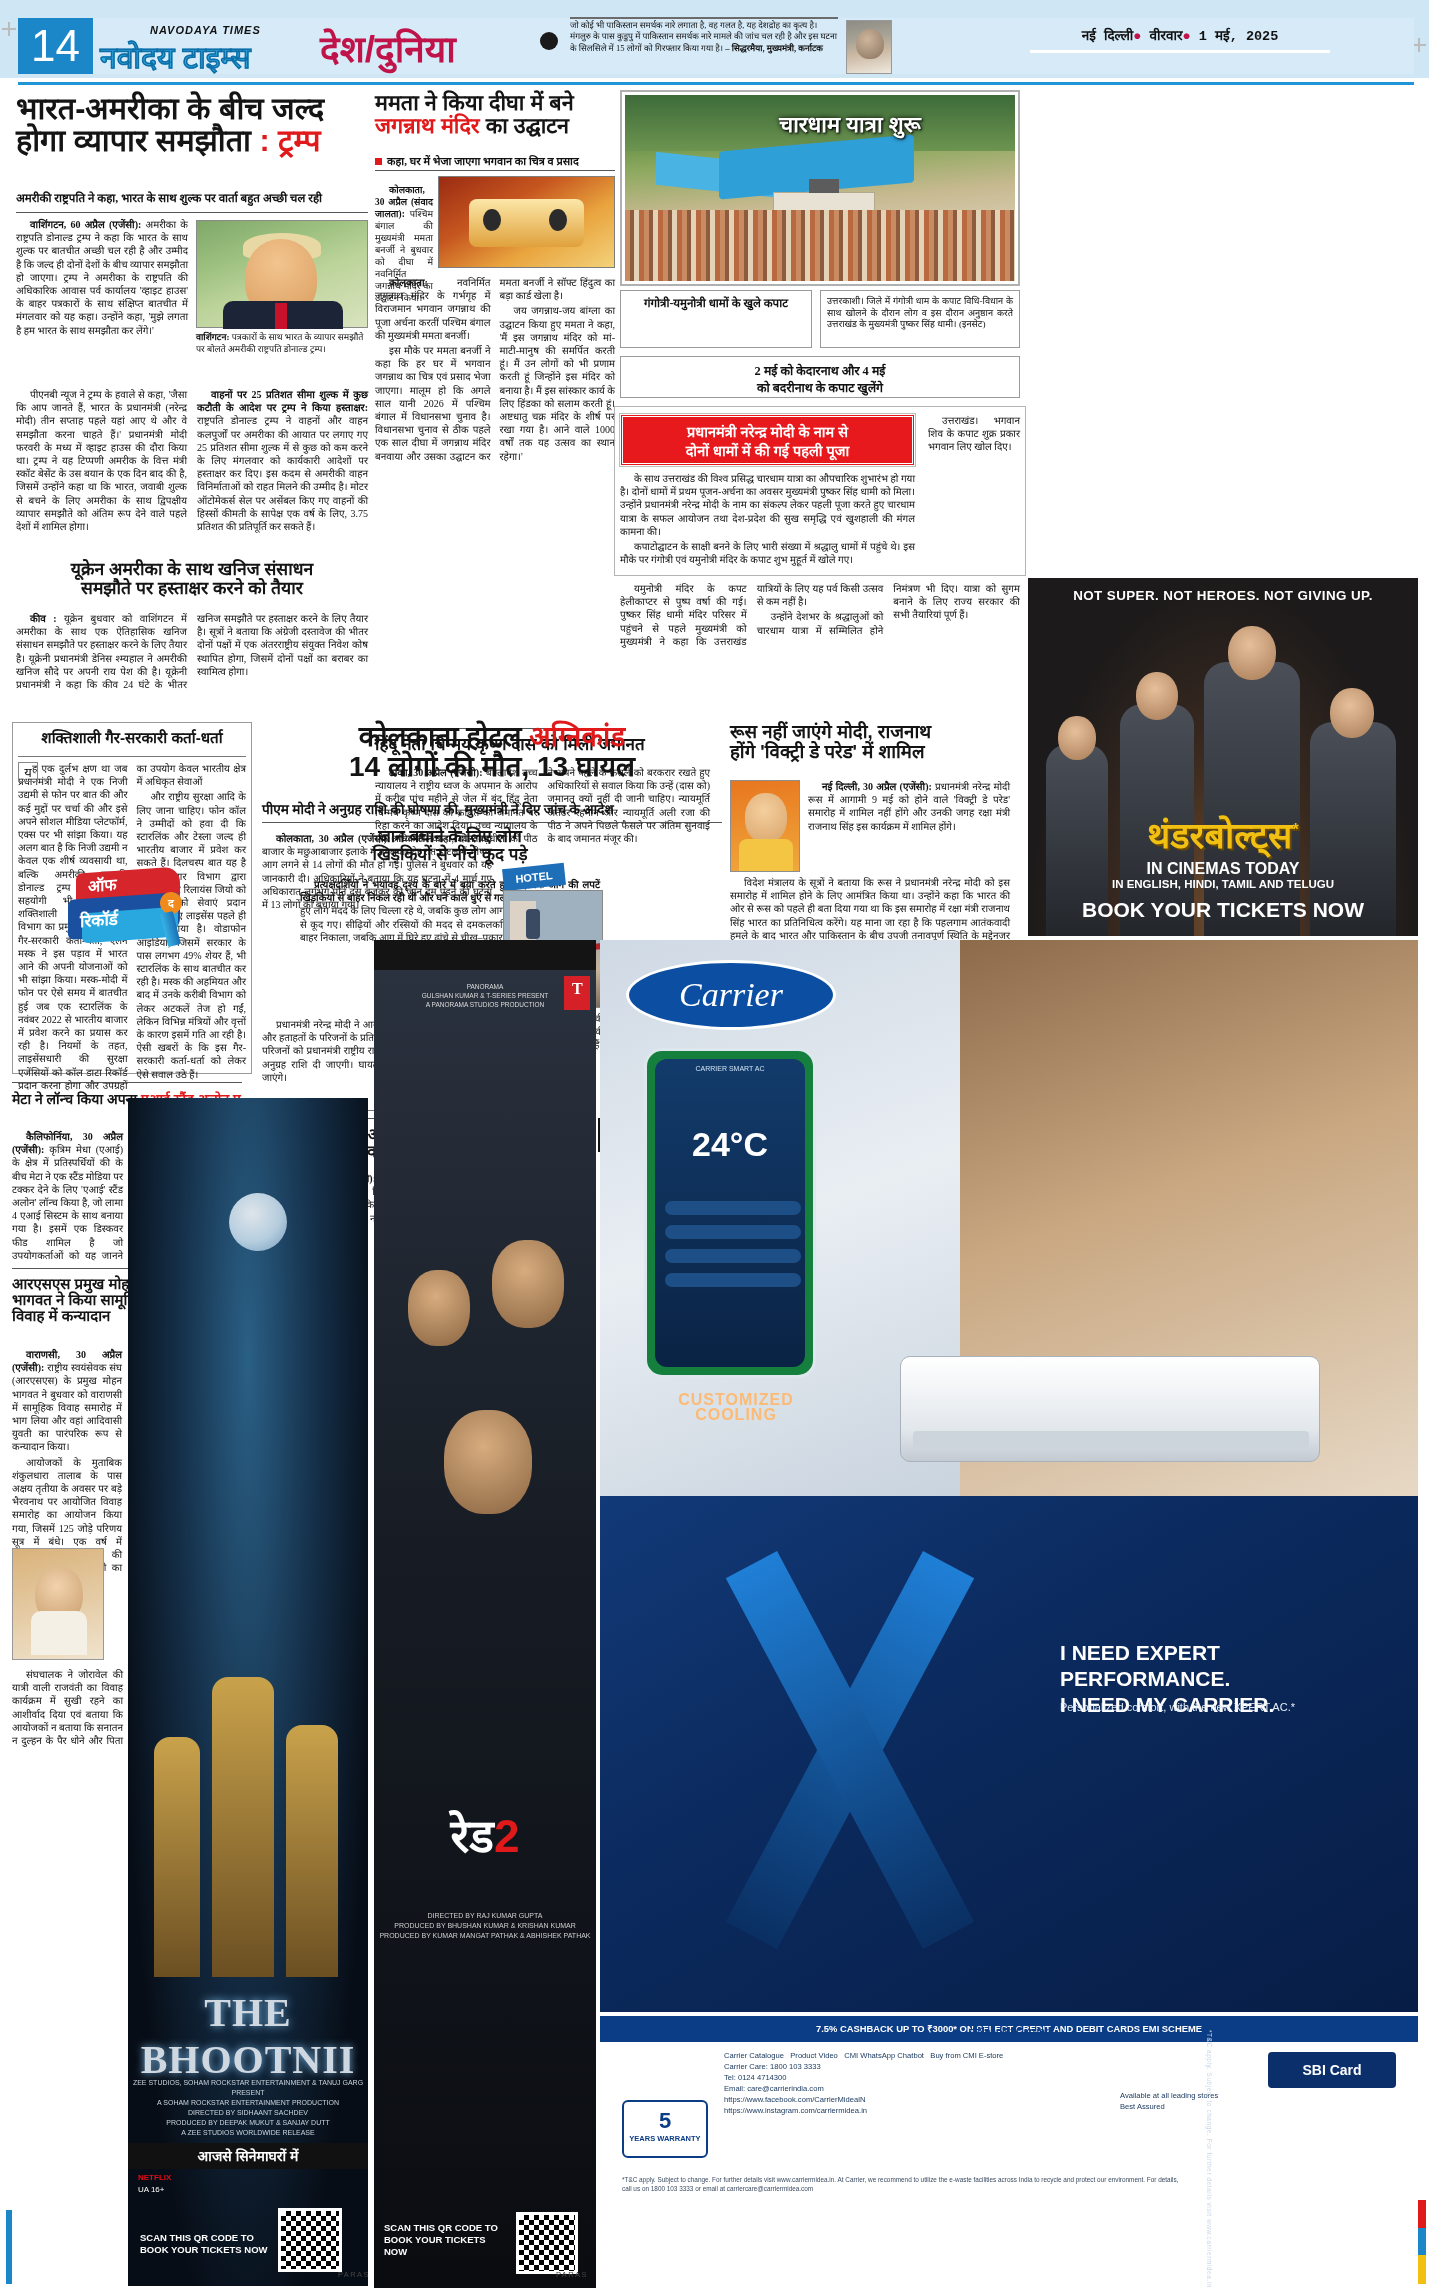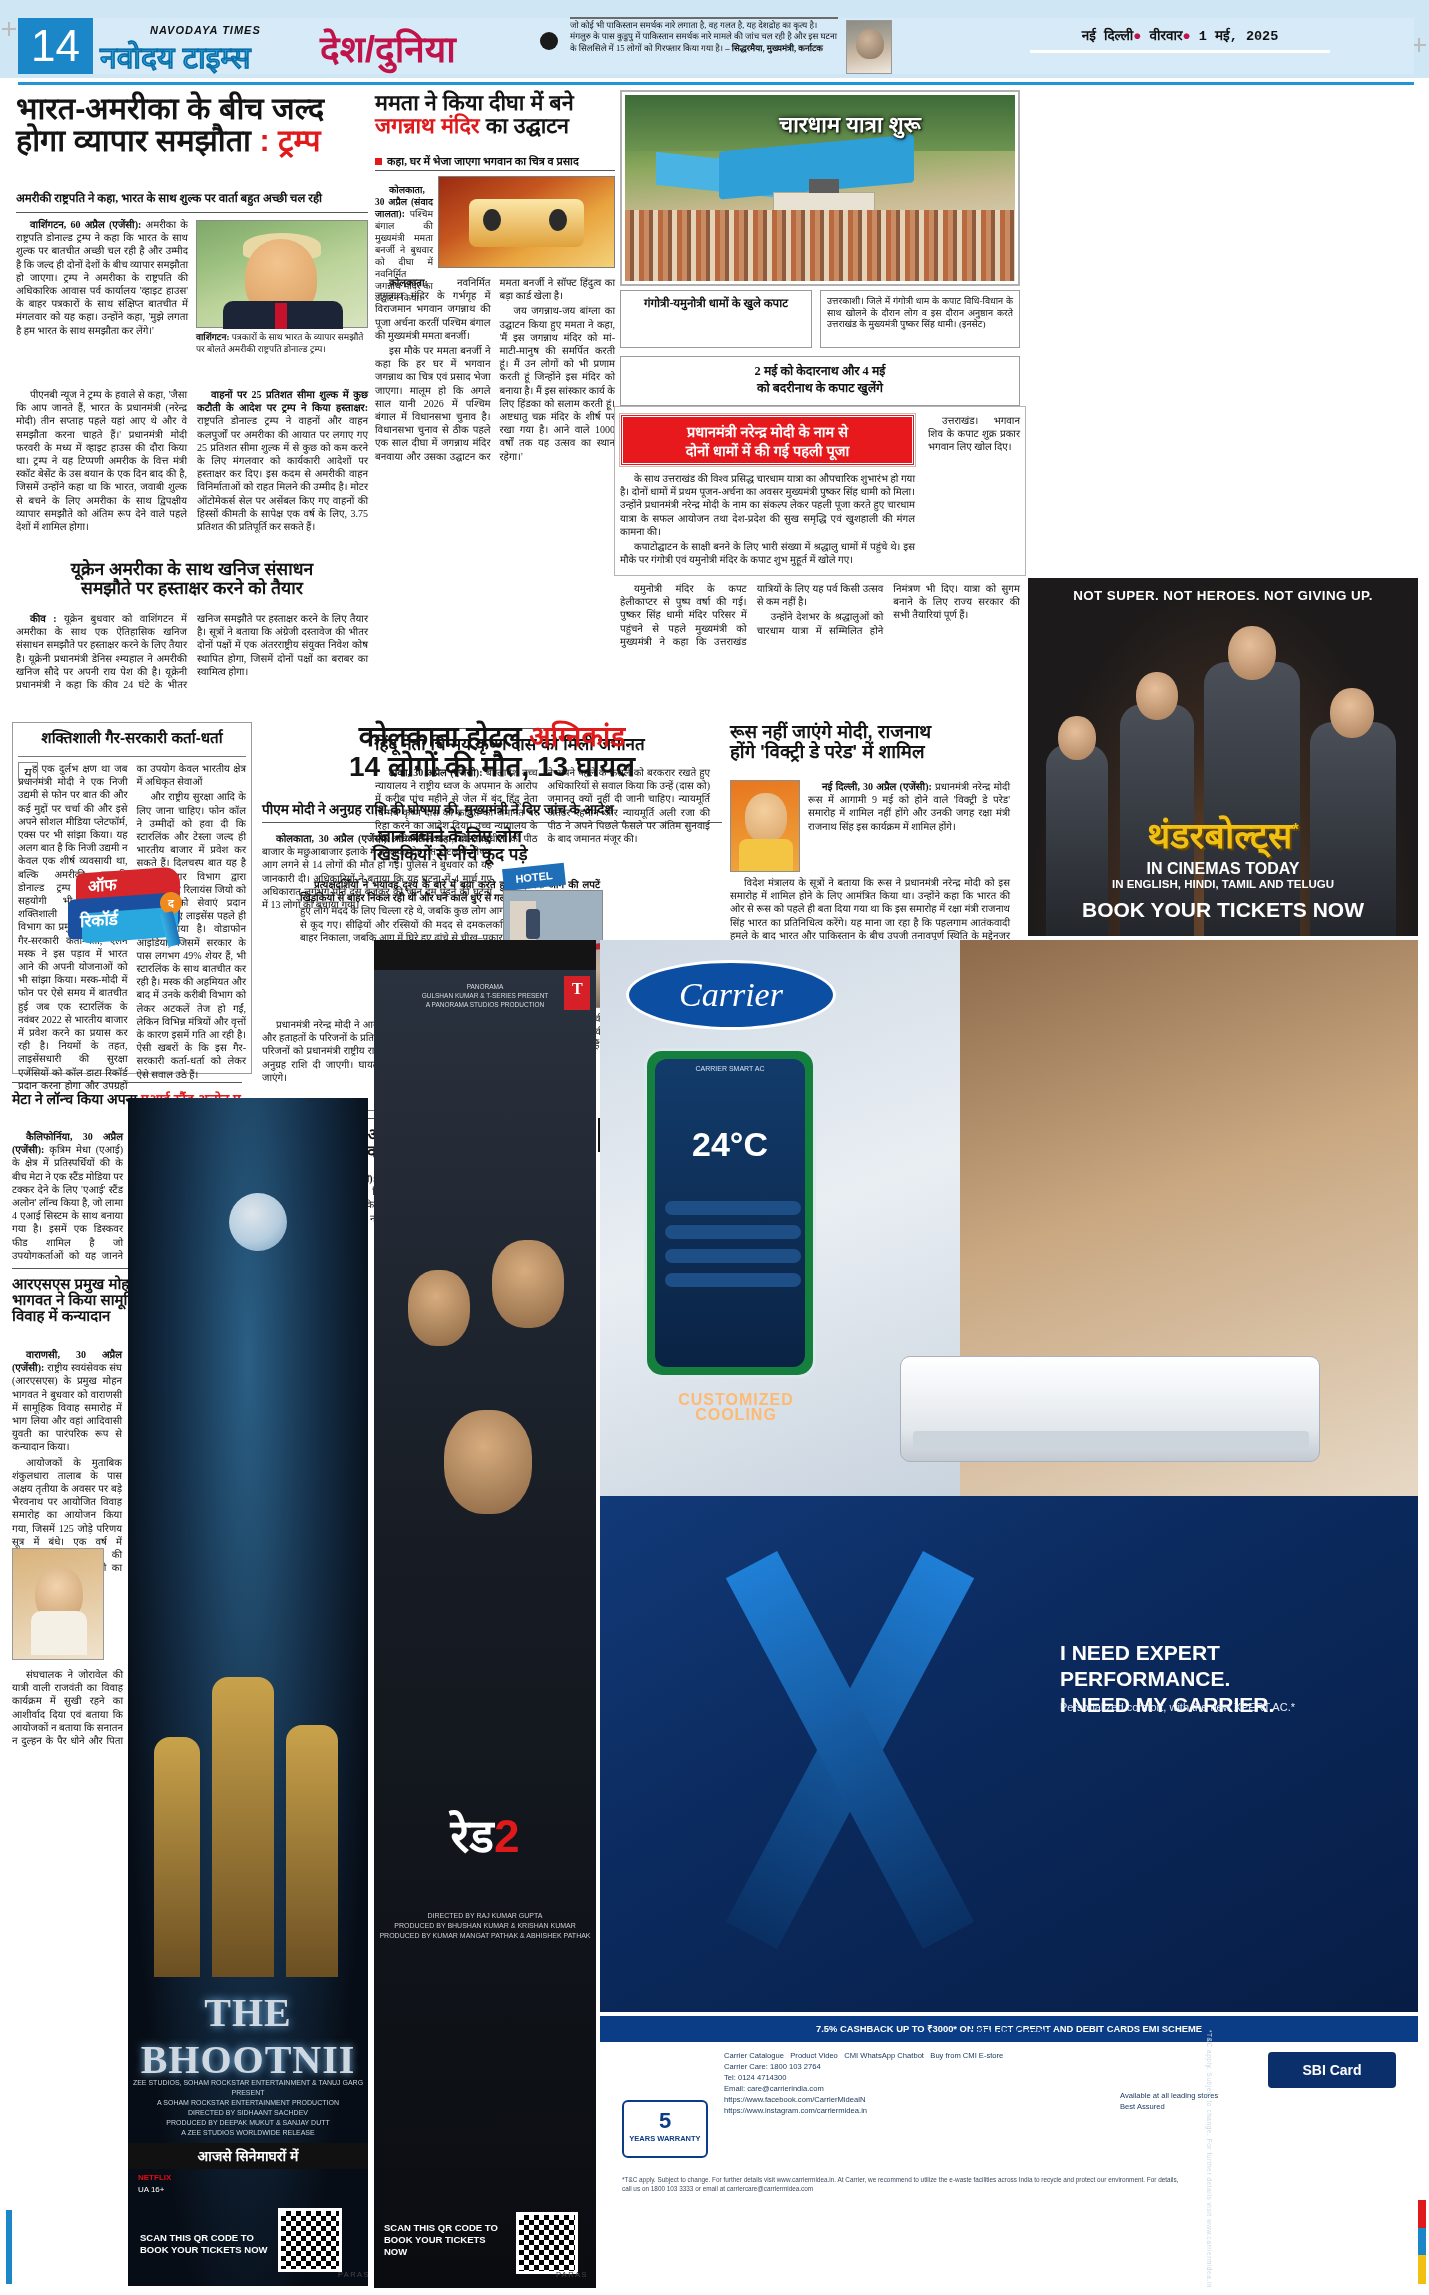--- a/index.html
+++ b/index.html
@@ -112,21 +112,21 @@
   .cd-photo .temple{position:absolute;left:38%;bottom:28%;width:26%;height:20%;background:#e8e2d4;border:1px solid #b3a98f;}
   .cd-photo .temple:before{content:"";position:absolute;left:35%;top:-14px;width:30%;height:14px;background:#5c5c5c;}
   .cd-title { position:absolute; left:700px; top:108px; width:300px; text-align:center; font-size:22px;
               color:#fff; font-family:"Liberation Sans",sans-serif; font-weight:bold;
               text-shadow:0 0 5px #000,1px 1px 2px #000;}
   .cd-box-l { position:absolute; left:620px; top:290px; width:192px; height:58px; border:1px solid #9a9a9a;}
   .cd-box-l div{ padding:5px 6px; font-size:11.6px; font-weight:bold; text-align:center; line-height:1.3;
               font-family:"Liberation Serif",serif;}
   .cd-box-r { position:absolute; left:820px; top:290px; width:200px; height:58px; border:1px solid #9a9a9a;}
   .cd-box-r div{ padding:5px 6px; font-size:9.2px; line-height:11.6px; font-family:"Liberation Serif",serif; text-align:justify;}
-  .cd-box2 { position:absolute; left:620px; top:356px; width:400px; height:50px; border:1px solid #9a9a9a;}
+  .cd-box2 { position:absolute; left:620px; top:356px; width:400px; height:42px; border:1px solid #9a9a9a;}
   .cd-box2 div{ padding:6px; font-size:12.4px; font-weight:bold; text-align:center; line-height:1.35;
               font-family:"Liberation Serif",serif;}
   .cd-redbox { position:absolute; left:620px; top:414px; width:295px; height:52px; background:#e8191c;
                border:3px double #fff; outline:1px solid #bfbfbf;}
   .cd-redbox div{ color:#fff; text-align:center; font-size:14.5px; font-weight:bold; line-height:1.32; padding-top:6px;
                font-family:"Liberation Sans",sans-serif;}
   .cd-body { position:absolute; left:620px; top:472px; width:295px; }
   .cd-bodyR { position:absolute; left:928px; top:414px; width:92px; }
   .cd-outer { position:absolute; left:614px; top:406px; width:412px; height:170px; border:1px solid #b4b4b4; }
   .cd-body2 { position:absolute; left:620px; top:582px; width:400px; column-count:3; column-gap:10px; }
@@ -712,21 +712,21 @@
     </div>
     <div class="ca-warr">
       <div class="n">5</div>
       <div class="t">YEARS WARRANTY</div>
     </div>
     <div class="ca-contact">
       <span>Carrier Catalogue</span> &nbsp;
       <span>Product Video</span> &nbsp;
       <span>CMI WhatsApp Chatbot</span> &nbsp;
       <span>Buy from CMI E-store</span><br>
-      <span>Carrier Care: 1800 103 2764</span><br>
+      <span>Carrier Care: 1800 103 3333</span><br>
       <span>Tel: 0124 4714300</span><br>
       <span>Email: care@carrierindia.com</span><br>
       <span>https://www.facebook.com/CarrierMidealN</span><br>
       <span>https://www.instagram.com/carriermidea.in</span>
     </div>
     <div class="ca-avail">
       <span>Available at all leading stores</span><br>
       <span>Best Assured</span>
     </div>
     <div class="ca-disc">*T&amp;C apply. Subject to change. For further details visit www.carriermidea.in. At Carrier, we recommend to utilize the e-waste facilities across India to recycle and protect our environment. For details, call us on 1800 103 3333 or email at carriercare@carriermidea.com</div>

